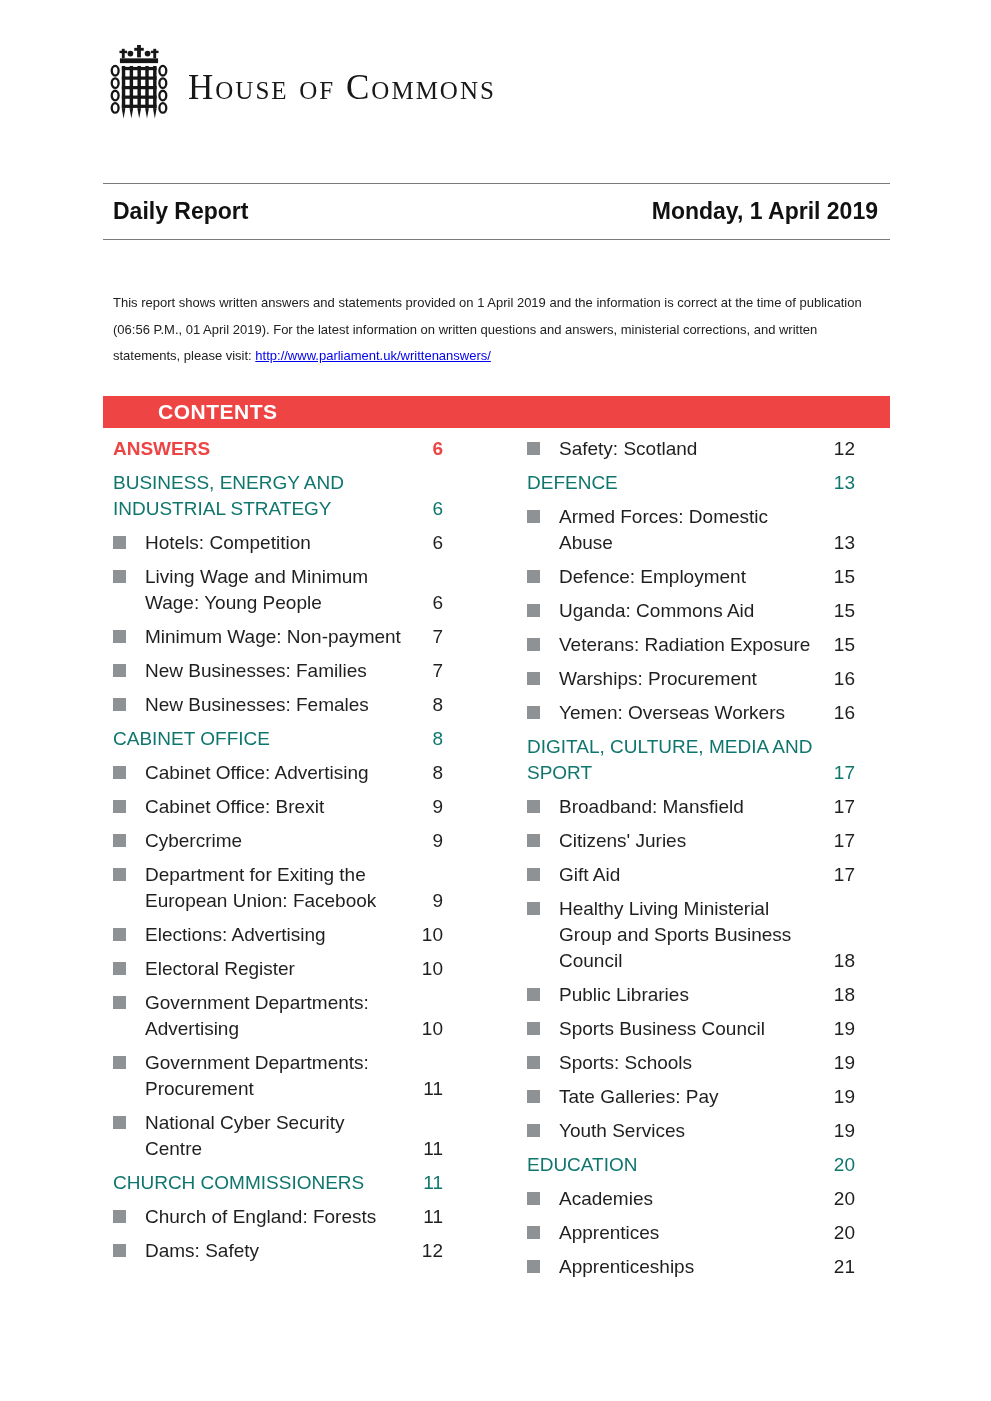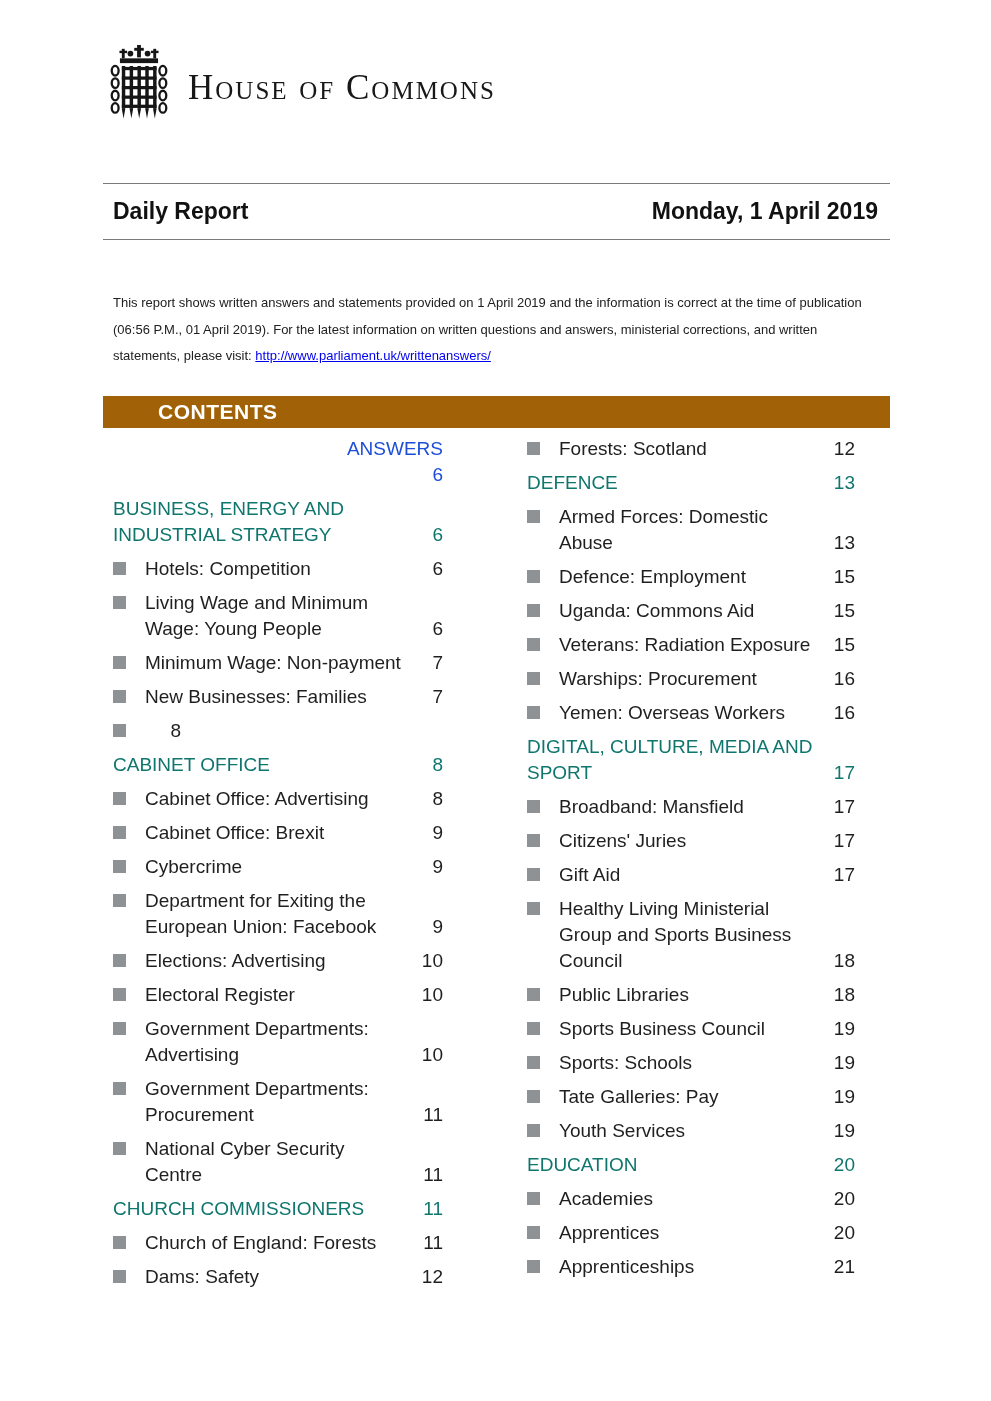--- a/index.html
+++ b/index.html
@@ -46,21 +46,21 @@
     margin-top: 50px;
     padding-left: 10px; padding-right: 18px;
     font-size: 13px; line-height: 26.5px; color: #212121;
   }
   .intro a { color: #0000ee; text-decoration: underline; }
 
   
   .contents-bar {
     margin-top: 26px;
     height: 32px;
-    background: #a16207;
+    background: #ef4444;
     display: flex; align-items: center;
     padding-left: 55px;
   }
   .contents-bar .contents-title {
     color: #ffffff; font-weight: bold; font-size: 21px; letter-spacing: 0.5px;
   }
 
   
   .toc {
     display: flex;
@@ -74,21 +74,21 @@
     margin-bottom: 8px;
     font-size: 19px; line-height: 26px;
   }
   .toc-row .bullet {
     width: 13px; height: 13px; background: #8f9295;
     align-self: flex-start; margin-top: 6px; margin-right: 19px;
     flex-shrink: 0;
   }
   .toc-label { flex: 1; white-space: pre-line; }
   .toc-page { margin-left: 8px; min-width: 28px; text-align: right; }
-  .toc-row.row-answers { font-weight: normal; color: #1d4ed8; flex-direction: column; }
+  .toc-row.row-answers { font-weight: bold; color: #ef4444; }
   .toc-row.row-section { color: #0f766e; }
 </style>
 </head>
 <body>
 
 <div class="page">
   <div class="content">
 
     <div class="logo-block">
       <svg class="portcullis" viewBox="0 0 60 86" xmlns="http://www.w3.org/2000/svg" fill="#161616" stroke="none">
@@ -174,20 +174,21 @@
             <span class="toc-label">Minimum Wage: Non-payment</span>
             <span class="toc-page">7</span>
           </div>
           <div class="toc-row row-entry">
             <span class="bullet"></span>
             <span class="toc-label">New Businesses: Families</span>
             <span class="toc-page">7</span>
           </div>
           <div class="toc-row row-entry">
             <span class="bullet"></span>
+            <span class="toc-label">New Businesses: Females</span>
             <span class="toc-page">8</span>
           </div>
           <div class="toc-row row-section">
             <span class="toc-label">CABINET OFFICE</span>
             <span class="toc-page">8</span>
           </div>
           <div class="toc-row row-entry">
             <span class="bullet"></span>
             <span class="toc-label">Cabinet Office: Advertising</span>
             <span class="toc-page">8</span>
@@ -247,21 +248,21 @@
           </div>
           <div class="toc-row row-entry">
             <span class="bullet"></span>
             <span class="toc-label">Dams: Safety</span>
             <span class="toc-page">12</span>
           </div>
         </div>
       <div class="toc-col toc-col-2">
           <div class="toc-row row-entry">
             <span class="bullet"></span>
-            <span class="toc-label">Forests: Scotland</span>
+            <span class="toc-label">Safety: Scotland</span>
             <span class="toc-page">12</span>
           </div>
           <div class="toc-row row-section">
             <span class="toc-label">DEFENCE</span>
             <span class="toc-page">13</span>
           </div>
           <div class="toc-row row-entry">
             <span class="bullet"></span>
             <span class="toc-label">Armed Forces: Domestic
 Abuse</span>

